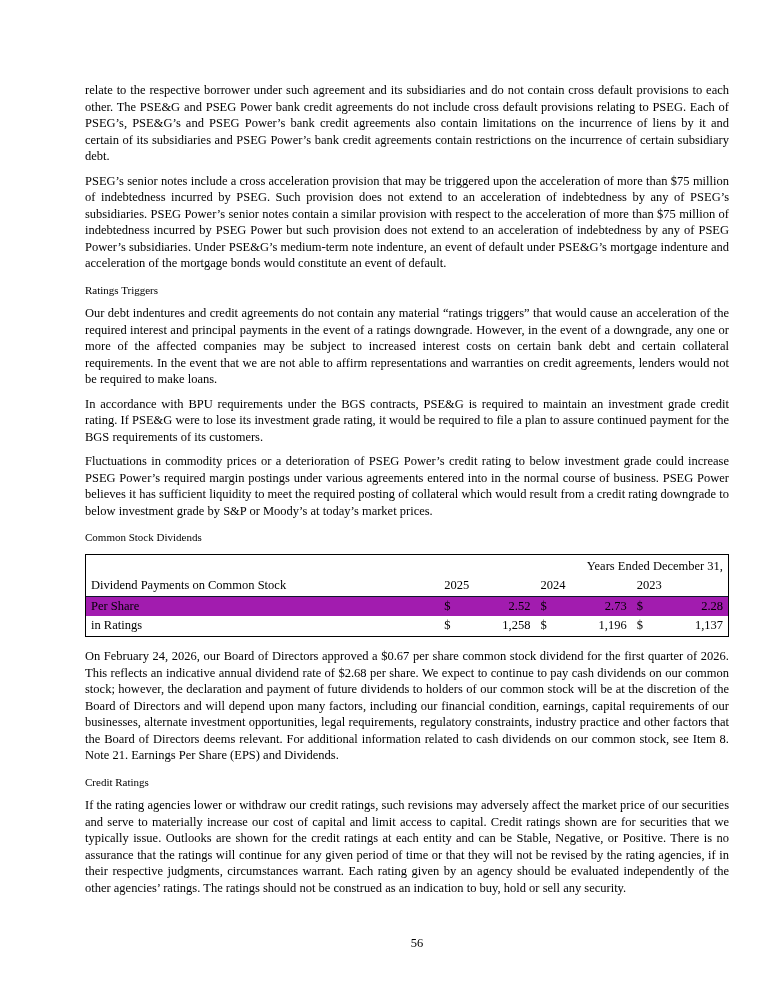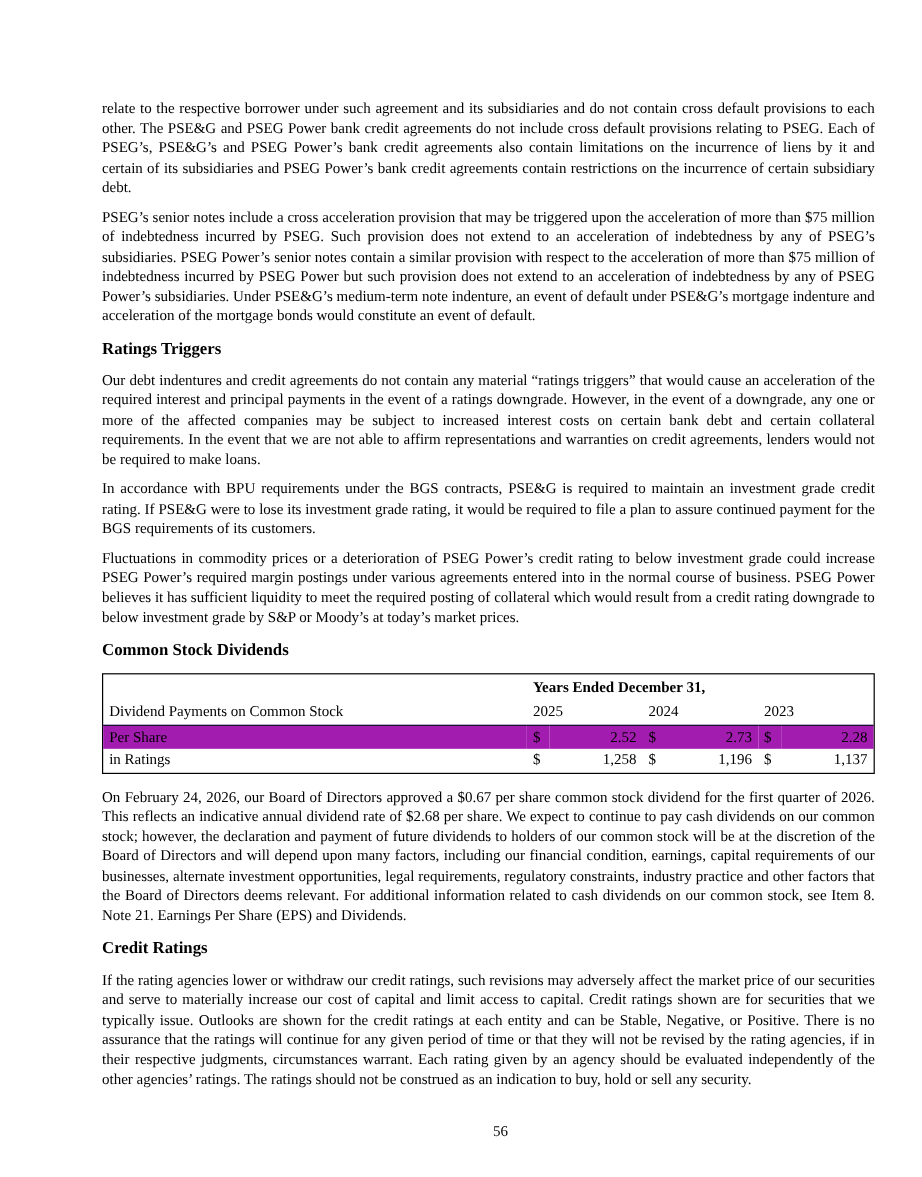--- a/index.html
+++ b/index.html
@@ -16,44 +16,44 @@
   .page {
     padding: 82px 39px 0 85px;
   }
   p.body-text {
     font-size: 12.5px;
     line-height: 1.32;
     text-align: justify;
     margin: 0 0 8px 0;
   }
   h3.doc-heading {
-    font-size: 14px;
+    font-size: 11px;
     line-height: 1.32;
-    font-weight: bold;
+    font-weight: normal;
     margin: 11px 0 8px 0;
   }
   .table-wrap {
     border: 1px solid #000000;
     margin: 9px 0 11px 0;
     background: #ffffff;
   }
   table.fin-table {
     width: 100%;
     border-collapse: collapse;
     font-size: 12.5px;
     line-height: 1.25;
   }
   table.fin-table td {
     padding: 2px 5px;
     vertical-align: bottom;
     white-space: nowrap;
   }
   .caption-row td.caption {
-    text-align: left;
-    font-weight: bold;
+    text-align: right;
+    font-weight: normal;
     padding-top: 4px;
   }
   tr.header-row td {
     border-bottom: 1px solid #0f172a;
     font-weight: normal;
   }
   td.year { }
   td.dollar { text-align: left; padding-right: 0; }
   td.val { text-align: right; }
   tr.shaded td { background: #a21caf; }

